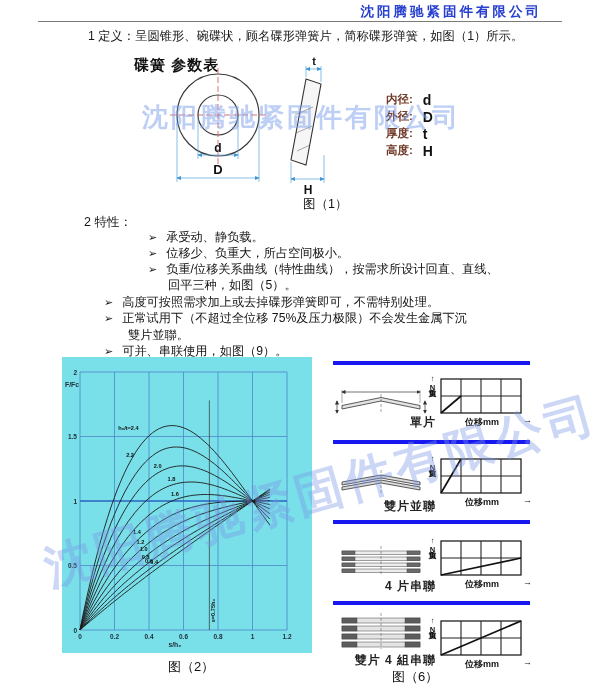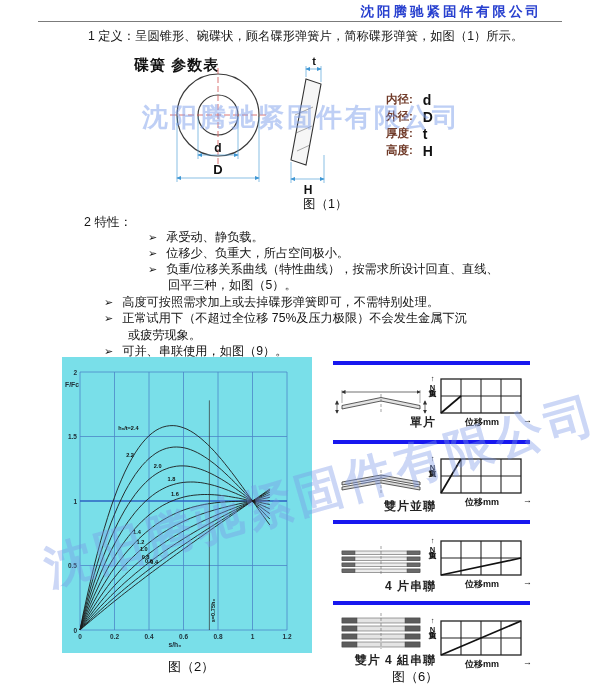--- a/index.html
+++ b/index.html
@@ -109,21 +109,21 @@
 <div class="wm1">沈阳腾驰紧固件有限公司</div>
 <div class="cap" style="left:303px;top:196px">图（1）</div>
 
 <div class="feat-h">2 特性：</div>
 <div class="feat-item deep" style="top:229px"><span class="b-icon">➢</span><span>承受动、静负载。</span></div>
 <div class="feat-item deep" style="top:245px"><span class="b-icon">➢</span><span>位移少、负重大，所占空间极小。</span></div>
 <div class="feat-item deep" style="top:261px"><span class="b-icon">➢</span><span>负重/位移关系曲线（特性曲线），按需求所设计回直、直线、</span></div>
 <div class="feat-item cont-d" style="top:277px"><span>回平三种，如图（5）。</span></div>
 <div class="feat-item shallow" style="top:294px"><span class="b-icon">➢</span><span>高度可按照需求加上或去掉碟形弹簧即可，不需特别处理。</span></div>
 <div class="feat-item shallow" style="top:310px"><span class="b-icon">➢</span><span class="u">正常试用下（不超过全位移 75%及压力极限）不会发生金属下沉</span></div>
-<div class="feat-item cont-s" style="top:327px"><span>或疲劳现象。</span></div>
+<div class="feat-item cont-s" style="top:327px"><span>雙片並聯。</span></div>
 <div class="feat-item shallow" style="top:343px"><span class="b-icon">➢</span><span>可并、串联使用，如图（9）。</span></div>
 
 <div class="fig2">
   <svg id="fig2-svg" width="250" height="296" viewBox="0 0 250 296">
       <line x1="18" y1="273" x2="18" y2="15" stroke="#4b86c8" stroke-width="0.8"></line>
       <text x="18" y="282" text-anchor="middle" class="tick">0</text>
       <line x1="52.5" y1="273" x2="52.5" y2="15" stroke="#4b86c8" stroke-width="0.8"></line>
       <text x="52.5" y="282" text-anchor="middle" class="tick">0.2</text>
       <line x1="87" y1="273" x2="87" y2="15" stroke="#4b86c8" stroke-width="0.8"></line>
       <text x="87" y="282" text-anchor="middle" class="tick">0.4</text>

